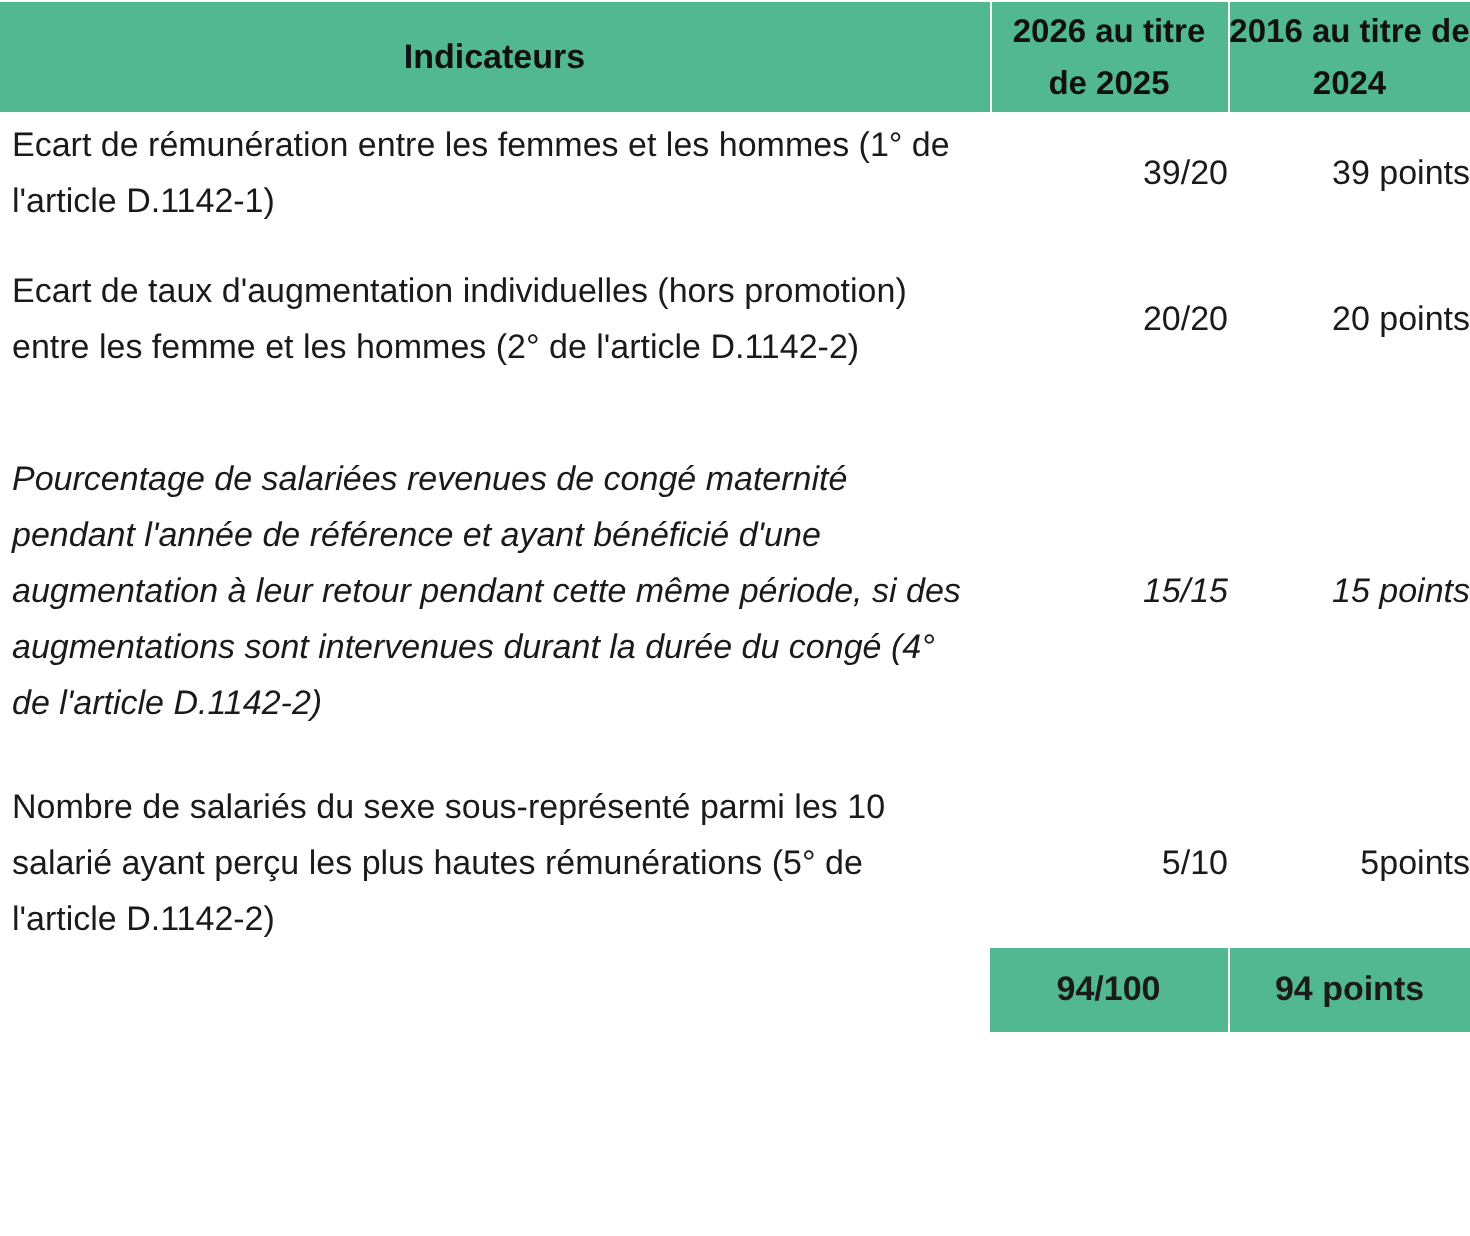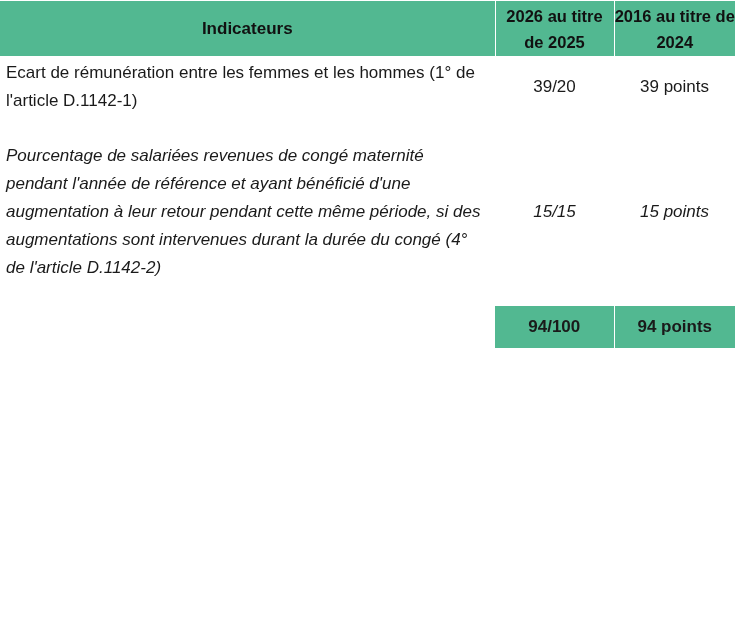--- a/index.html
+++ b/index.html
@@ -6,21 +6,21 @@
     body { width: 735px; height: 618px; position: relative; overflow: hidden;
            font-family: "Liberation Sans", "DejaVu Sans", sans-serif; color: #1a1a1a; }
     table { border-collapse: collapse; position: absolute; left: 0; top: 1px; width: 735px; table-layout: fixed; padding-left: 32px; }
     col.c1 { width: 495px; } col.c2 { width: 119px; } col.c3 { width: 121px; }
     th { background: #52b891; color: #111; font-weight: bold; font-size: 16.5px; line-height: 26px;
          height: 55px; padding: 0; text-align: center; border-right: 1px solid #ffffff; }
     th:last-child { border-right: none; }
     th.h1 { font-size: 17px; }
     td { font-size: 17px; line-height: 28px; vertical-align: middle; padding: 0; }
     td.desc { padding-left: 6px; padding-right: 8px; text-align: left; }
-    td.val { text-align: center; }
+    td.val { text-align: right; }
     tr.r1 td { height: 62px; }
     tr.sp td { height: 24px; }
     tr.r2 td { height: 84px; }
     tr.r4 td { height: 140px; font-style: italic; }
     tr.r5 td { height: 84px; }
     tr.r3 td { height: 56px; }
     tr.total td { height: 42px; }
     td.tot { background: #52b891; font-weight: bold; text-align: center; font-size: 17px; line-height: 26px;
              border-right: 1px solid #ffffff; }
     td.tot:last-child { border-right: none; }
@@ -40,34 +40,44 @@
       <th>2026 au titre de 2025</th>
       <th>2016 au titre de 2024</th>
     </tr>
   </thead>
   <tbody>
     <tr class="r1">
       <td class="desc">Ecart de rémunération entre les femmes et les hommes (1° de l'article D.1142-1)</td>
       <td class="val">39/20</td>
       <td class="val">39 points</td>
     </tr>
+    <tr class="r2">
+      <td class="desc">Ecart de taux d'augmentation individuelles (hors promotion) entre les femme et les hommes (2° de l'article D.1142-2)</td>
+      <td class="val">20/20</td>
+      <td class="val">20 points</td>
+    </tr>
     <tr class="sp">
         <td></td>
         <td></td>
         <td></td>
       </tr>
     <tr class="r4">
       <td class="desc">Pourcentage de salariées revenues de congé maternité pendant l'année de référence et ayant bénéficié d'une augmentation à leur retour pendant cette même période, si des augmentations sont intervenues durant la durée du congé (4° de l'article D.1142-2)</td>
       <td class="val">15/15</td>
       <td class="val">15 points</td>
     </tr>
     <tr class="sp">
         <td></td>
         <td></td>
         <td></td>
       </tr>
+    <tr class="r5">
+      <td class="desc">Nombre de salariés du sexe sous-représenté parmi les 10 salarié ayant perçu les plus hautes rémunérations (5° de l'article D.1142-2)</td>
+      <td class="val">5/10</td>
+      <td class="val">5points</td>
+    </tr>
     <tr class="total">
       <td></td>
       <td class="tot">94/100</td>
       <td class="tot">94 points</td>
     </tr>
   </tbody>
 </table>
 
 </body></html>

